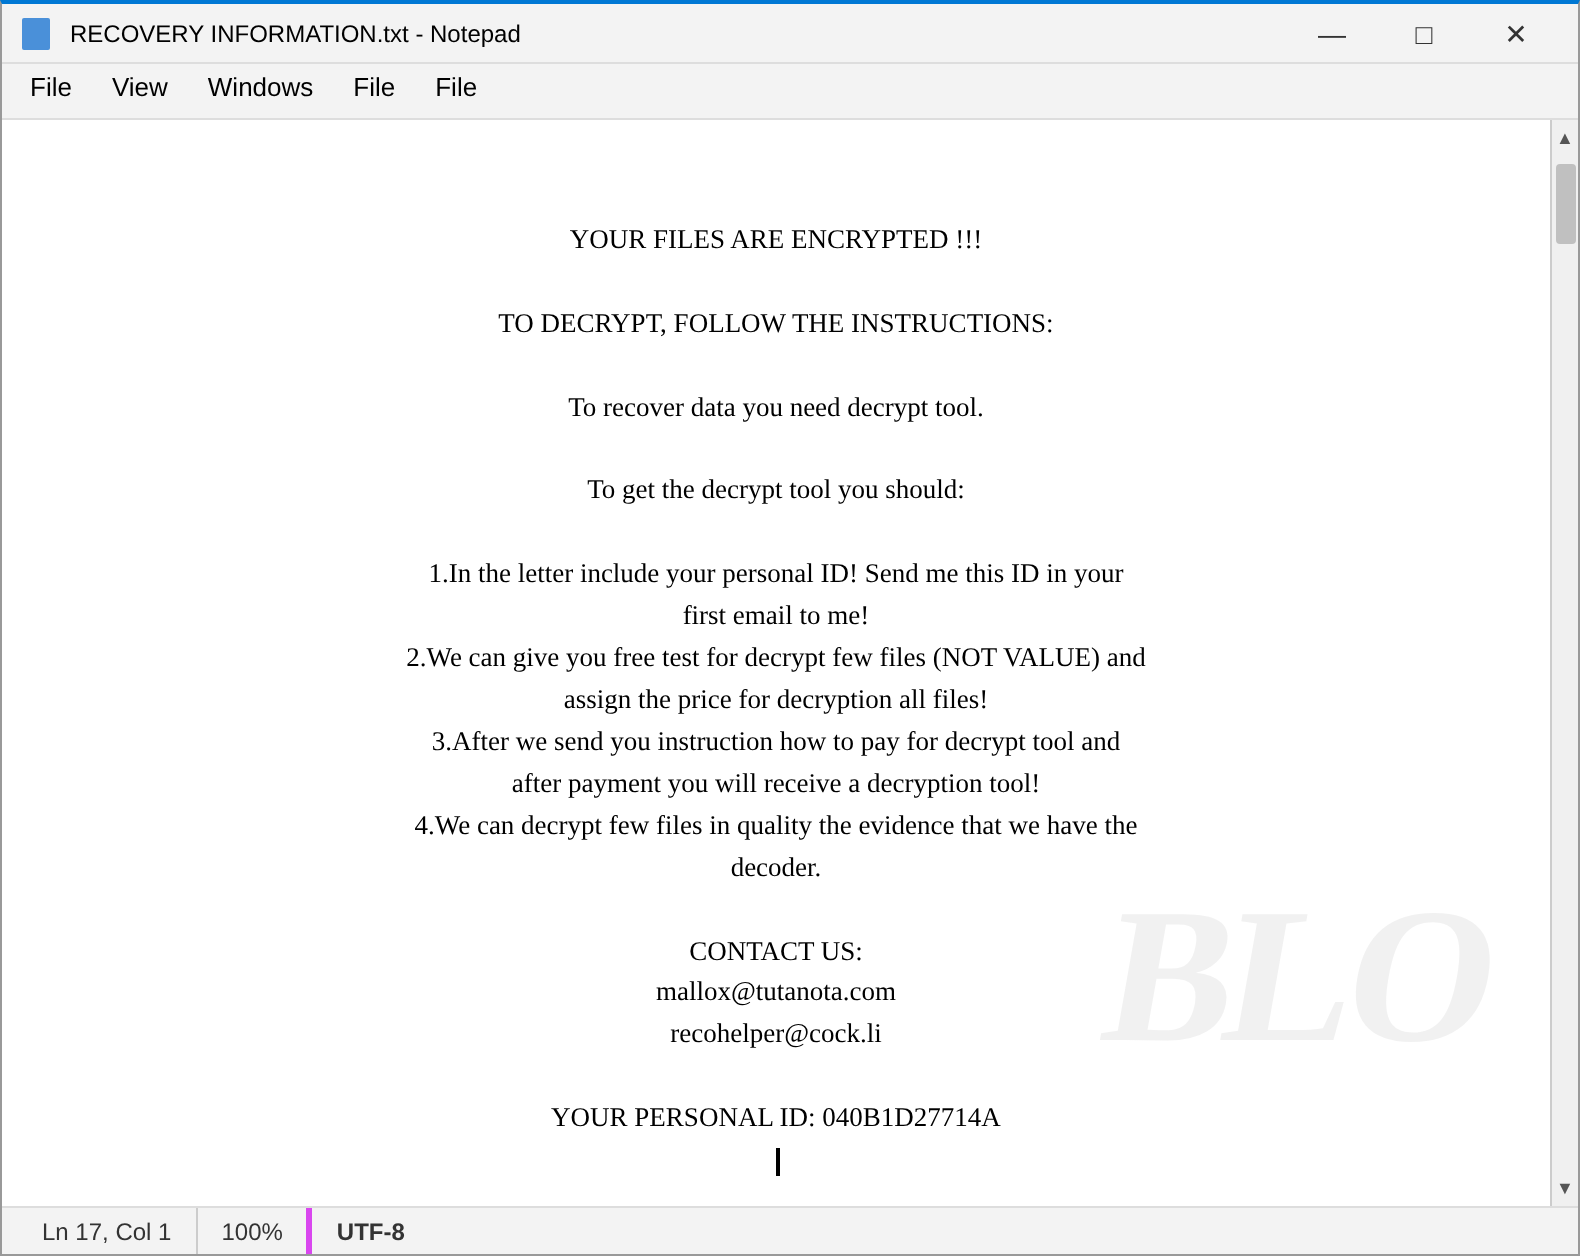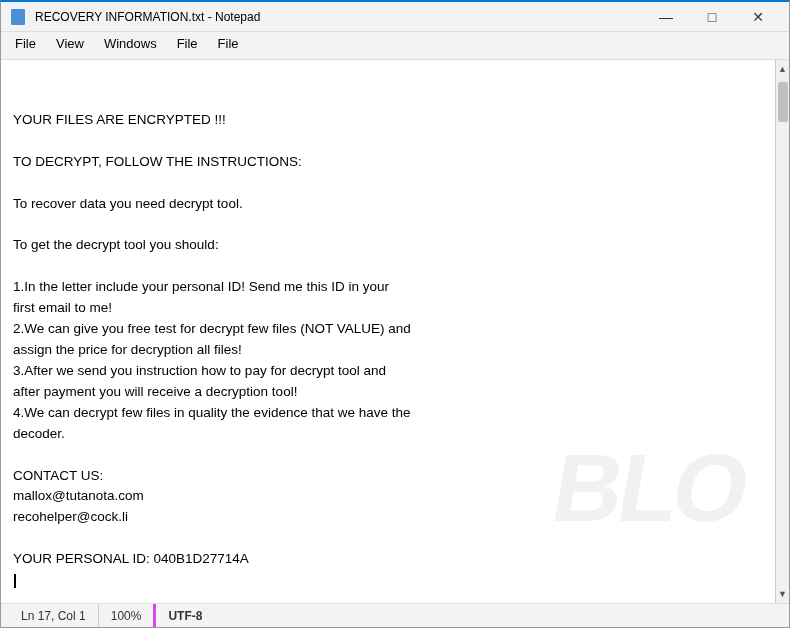--- a/index.html
+++ b/index.html
@@ -95,30 +95,31 @@
     .content-area {
       flex: 1;
       display: flex;
       overflow: hidden;
       position: relative;
     }
 
     .text-content {
       flex: 1;
       padding: 8px 12px;
-      font-family: Liberation Sans, sans-serif;
+      font-family: Liberation Serif, serif;
       font-size: 13.5px;
       line-height: 1.55;
       color: #000;
       overflow-y: auto;
       overflow-x: hidden;
       white-space: pre-wrap;
       word-break: break-all;
       position: relative;
       background: #fff;
+      text-align: center;
     }
 
     .watermark {
       position: absolute;
       bottom: 40px;
       right: 30px;
       font-size: 96px;
       font-weight: bold;
       color: rgba(180, 180, 180, 0.18);
       transform: skewX(-10deg);

